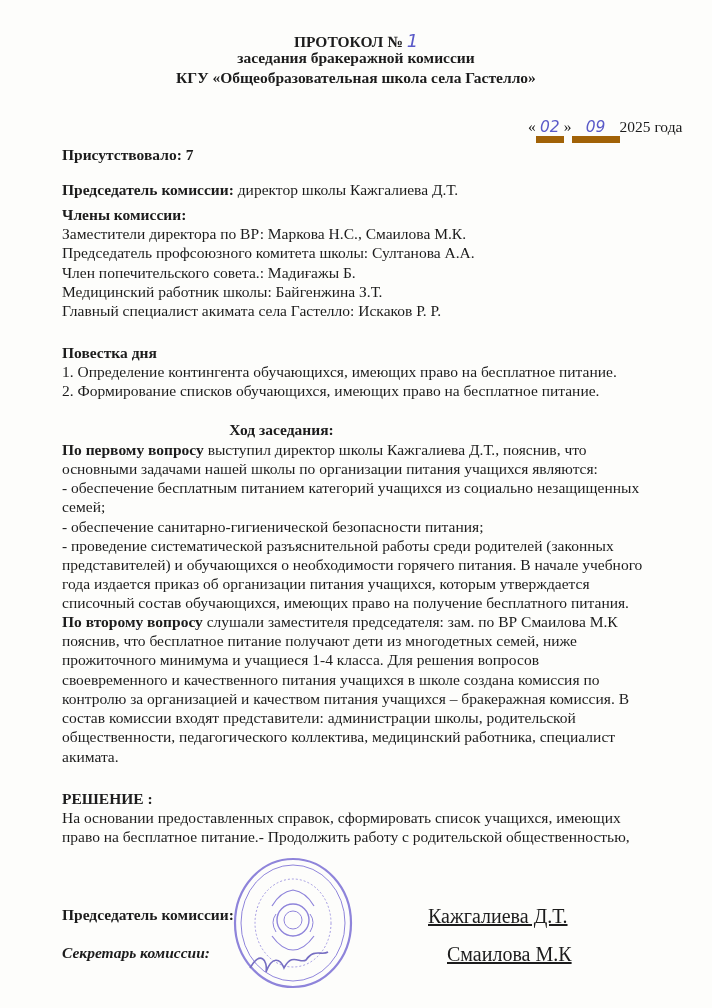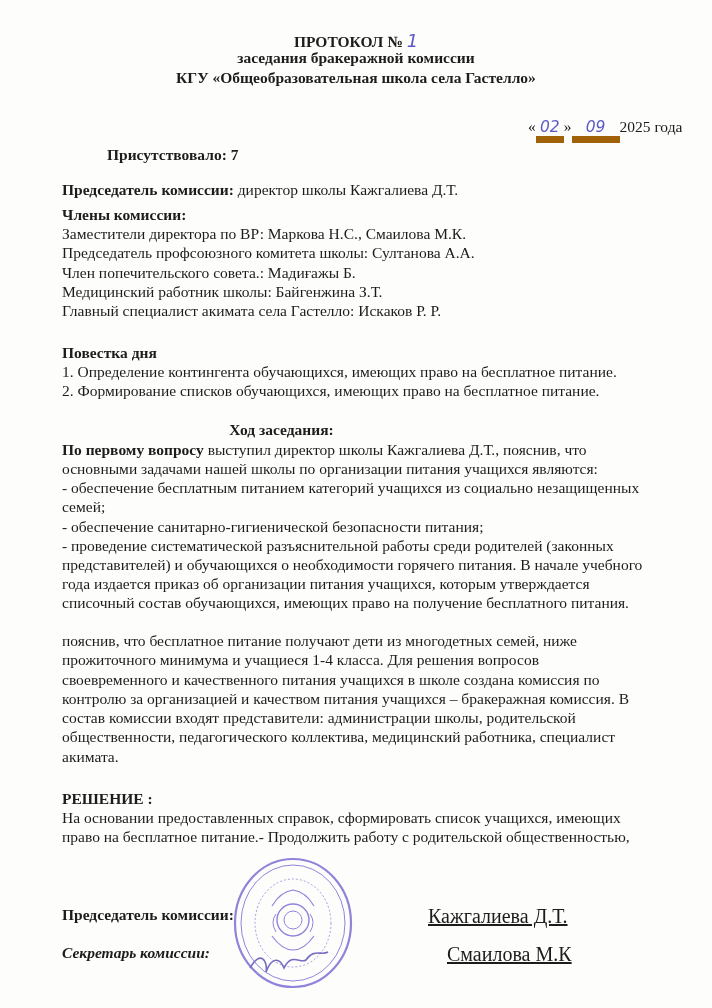--- a/index.html
+++ b/index.html
@@ -28,21 +28,21 @@
     <span>ПРОТОКОЛ №</span>
     <span class="hw" style="font-size:18px;">1</span>
   </div>
   <div class="hdr" style="top:49px;">заседания бракеражной комиссии</div>
   <div class="hdr" style="top:69px;">КГУ «Общеобразовательная школа села Гастелло»</div>
 
   <div class="date">
     <span>«</span><span class="u hw" style="width:28px;">02</span><span>»</span><span class="u hw" style="width:48px;">09</span><span>2025  года</span>
   </div>
 
-  <div class="line" style="top:145px;margin-left:45px;">
+  <div class="line" style="top:145px;">
     <span class="b">Присутствовало:</span>
     <span class="b">7</span>
   </div>
   <div class="line" style="top:180px;">
     <span class="b">Председатель комиссии:</span>
     <span>директор  школы Кажгалиева Д.Т.</span>
   </div>
 
   <div class="line b" style="top:205px;">Члены комиссии:</div>
   <div class="line" style="top:224px;">Заместители директора  по ВР:  Маркова Н.С., Смаилова М.К.</div>
@@ -62,20 +62,23 @@
   </div>
   <div class="line" style="top:459px;">основными задачами нашей школы  по организации питания учащихся являются:</div>
   <div class="line" style="top:478px;">- обеспечение бесплатным питанием категорий учащихся из социально незащищенных</div>
   <div class="line" style="top:497px;">семей;</div>
   <div class="line" style="top:517px;">- обеспечение санитарно-гигиенической безопасности питания;</div>
   <div class="line" style="top:536px;">- проведение систематической разъяснительной работы среди родителей (законных</div>
   <div class="line" style="top:555px;">представителей) и обучающихся о необходимости горячего питания. В начале учебного</div>
   <div class="line" style="top:593px;">списочный состав обучающихся, имеющих право на получение бесплатного питания.</div>
   <div class="line" style="top:574px;">года издается приказ об организации питания учащихся, которым утверждается</div>
 
+  <div class="line" style="top:612px;">
+    <span class="b">По второму вопросу</span><span>  слушали заместителя председателя: зам. по ВР   Смаилова М.К</span>
+  </div>
   <div class="line" style="top:631px;">пояснив, что бесплатное питание получают дети из многодетных семей, ниже</div>
   <div class="line" style="top:650px;">прожиточного минимума   и учащиеся 1-4 класса. Для решения вопросов</div>
   <div class="line" style="top:670px;">своевременного и качественного питания учащихся в школе создана комиссия по</div>
   <div class="line" style="top:689px;">контролю за организацией и качеством питания учащихся – бракеражная комиссия. В</div>
   <div class="line" style="top:708px;">состав комиссии входят представители: администрации школы, родительской</div>
   <div class="line" style="top:727px;">общественности, педагогического коллектива, медицинский работника, специалист</div>
   <div class="line" style="top:747px;">акимата.</div>
 
   <div class="line b" style="top:789px;">РЕШЕНИЕ :</div>
   <div class="line" style="top:808px;"> На основании предоставленных справок, сформировать список учащихся, имеющих</div>

